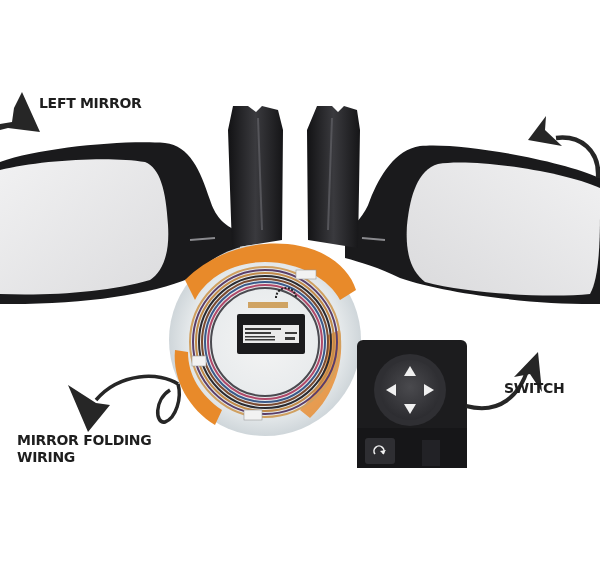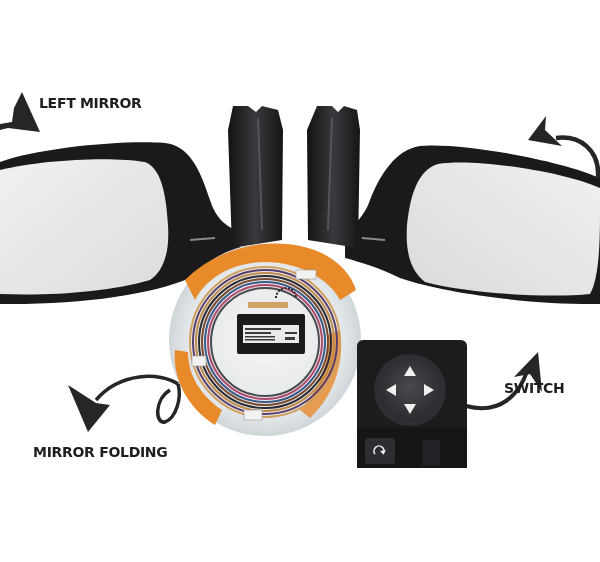--- a/index.html
+++ b/index.html
@@ -12,21 +12,21 @@
       font-weight: bold;
       color: #1e1e1e;
       font-size: 14px;
       letter-spacing: -0.3px;
       line-height: 17px;
       white-space: nowrap;
     }
     .lbl-left { left: 39px; top: 95px; }
     .lbl-right { left: 385px; top: 95px; }
     .lbl-switch { left: 504px; top: 332px; margin-top: 48px; }
-    .lbl-wiring { left: 17px; top: 444px; margin-left: 16px; }
+    .lbl-wiring { left: 17px; top: 432px; }
     svg { position: absolute; left: 0; top: 0; }
   </style>
 </head>
 <body>
 
 <div class="canvas">
 
   <svg width="600" height="562" viewBox="0 0 600 562">
     <defs>
       <linearGradient id="glassL" x1="0" y1="0" x2="1" y2="1">
@@ -141,15 +141,16 @@
 
       <path d="M178 384 C160 372 120 372 96 400 M178 384 C182 398 176 418 165 422 C155 424 154 400 170 390" fill="none" stroke-width="3.5"></path>
       <path d="M68 385 L96 403 L110 405 L88 432 Z" stroke="none"></path>
     </g>
   </svg>
 
   <div class="label lbl-left">LEFT MIRROR</div>
   <div class="label lbl-switch">SWITCH</div>
   <div class="label lbl-wiring">
     <div>MIRROR FOLDING</div>
+    <div>WIRING</div>
   </div>
 
 </div>
 
 </body></html>

